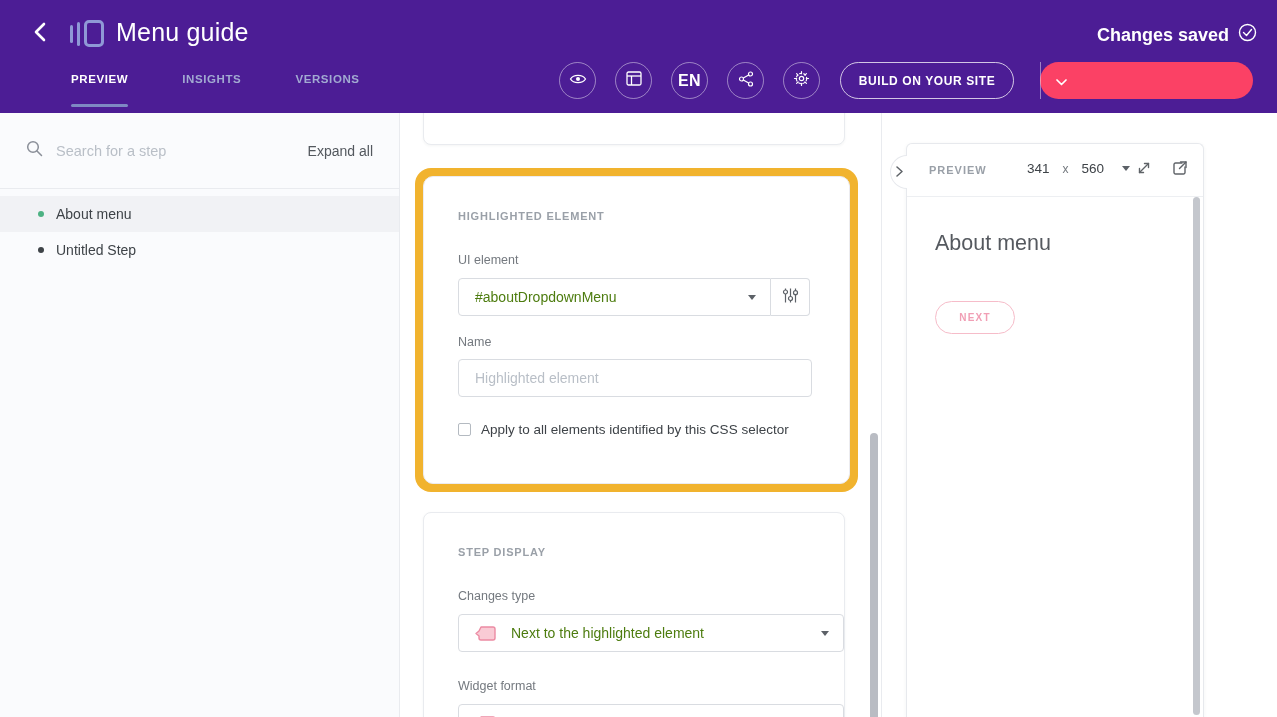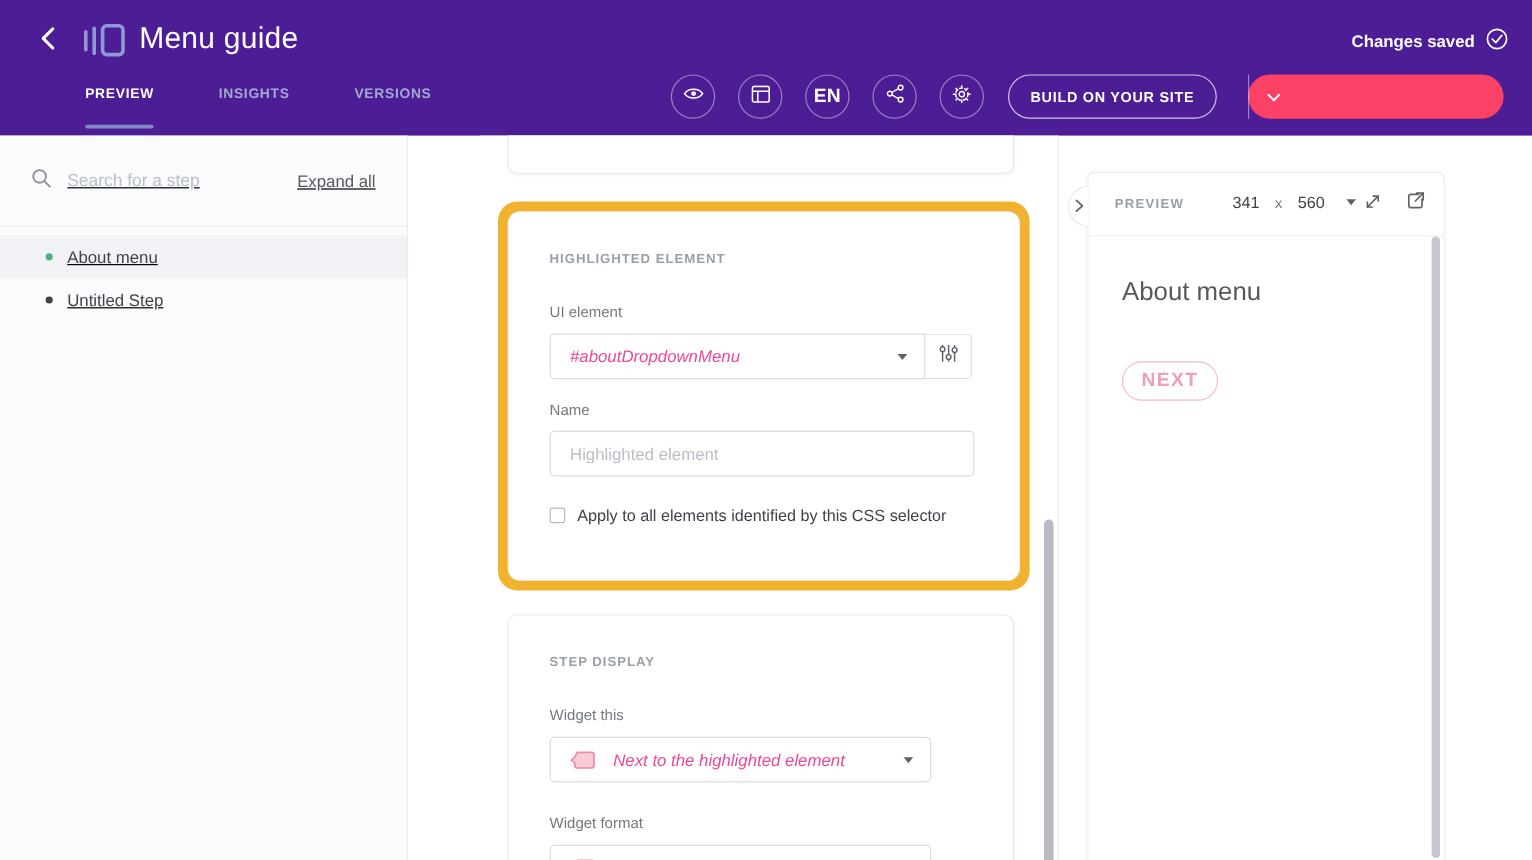--- a/index.html
+++ b/index.html
@@ -30,25 +30,25 @@
     font-size:12px; font-weight:700; letter-spacing:.6px; display:flex; align-items:center;
     justify-content:center; cursor:pointer; }
   .build-btn { width:174px; margin-left:1px; }
   .publish-wrap { position:absolute; left:1040px; top:62px; width:213px; height:37px; border-radius:19px;
     background:#fb4165; display:flex; cursor:pointer; }
   .publish-main { flex:1; display:flex; align-items:center; justify-content:center; color:#fff;
     font-size:12.5px; font-weight:700; letter-spacing:.6px; }
   .publish-caret { width:42px; border-left:1px solid rgba(255,255,255,.45); display:flex;
     align-items:center; justify-content:center; }
   .changes-saved { position:absolute; top:23px; right:20px; display:flex; align-items:center; gap:9px;
-    color:#fff; font-size:14px; font-weight:700; }
+    color:#fff; font-size:18px; font-weight:700; }
 
   
-  .sidebar { position:absolute; top:113px; left:0; width:340px; height:604px; background:#fafbfd;
-    border-right:1px solid #e9ebef;text-decoration:underline; }
+  .sidebar { position:absolute; top:113px; left:0; width:400px; height:604px; background:#fafbfd;
+    border-right:1px solid #e9ebef; }
   .search-row { height:76px; border-bottom:1px solid #e9ebef; display:flex; align-items:center;
     padding:0 26px; }
   .search-input { flex:1; border:none; outline:none; background:transparent; margin-left:13px;
     font-size:14.5px; color:#3e4348; font-family:inherit; }
   .search-input::placeholder { color:#b9bfc7; }
   .expand-all { font-size:14px; color:#53585e; cursor:pointer; white-space:nowrap; }
   .step-list { margin-top:7px; }
   .step-item { height:36px; display:flex; align-items:center; padding-left:38px; cursor:pointer; }
   .step-item.selected { background:#f1f2f5; }
   .bullet { width:6px; height:6px; border-radius:50%; }
@@ -62,36 +62,36 @@
   .top-card { position:absolute; left:23px; top:-42px; width:422px; height:74px; }
   .hl-wrap { position:absolute; left:15px; top:55px; width:443px; height:324px; background:#f1b32e;
     border-radius:16px; }
   .hl-card { position:absolute; left:8px; top:8px; right:8px; bottom:8px; background:#fff;
     border:1px solid #ececf0; border-radius:10px; padding:33px 39px 0 34px; }
   .section-title { font-size:11px; font-weight:700; letter-spacing:.8px; color:#9aa0a8; }
   .field-label { font-size:12.5px; color:#74797f; }
   .select-row { display:flex; }
   .select { height:38px; border:1px solid #d9dce1; border-radius:4px; background:#fff; display:flex;
     align-items:center; padding:0 14px 0 16px; cursor:pointer; position:relative; }
-  .select .val { font-size:14px; color:#ec4899;font-style:italic; }
+  .select .val { font-size:14px; color:#4d7c0f; }
   .caret-down { width:0; height:0; border-left:4px solid transparent; border-right:4px solid transparent;
     border-top:5px solid #5c6167; margin-left:auto; }
   .ui-select { width:315px; border-radius:4px 0 0 4px; }
   .sliders-btn { width:39px; height:38px; border:1px solid #d9dce1; border-left:none;
     border-radius:0 4px 4px 0; display:flex; align-items:center; justify-content:center; cursor:pointer;
     background:#fff; }
   .text-input { width:354px; height:38px; border:1px solid #d9dce1; border-radius:4px; padding:0 16px;
     font-size:14px; color:#3e4348; outline:none; font-family:inherit; }
   .text-input::placeholder { color:#b9bfc7; }
   .checkbox-row { display:flex; align-items:center; margin-top:25px; cursor:pointer; }
   .checkbox { width:13px; height:13px; border:1px solid #b4bac1; border-radius:2px; background:#fff; }
   .checkbox-label { margin-left:10px; font-size:13.5px; color:#3e4348; }
   .step-card { position:absolute; left:23px; top:399px; width:422px; height:300px;
     padding:33px 39px 0 34px; }
-  .wt-select { width:318px;text-align:right; }
+  .wt-select { width:386px;text-align:right; }
   .tooltip-ico { margin-right:13px; flex:0 0 auto; display:flex; }
   .main-scrollbar { position:absolute; left:470px; top:320px; width:8px; height:290px;
     background:#b9bcc3; border-radius:4px; }
 
   
   .preview-panel { position:absolute; left:906px; top:143px; width:298px; height:574px; background:#fff;
     border:1px solid #e7e9ed; border-bottom:none; border-radius:6px 6px 0 0;
     box-shadow:0 1px 4px rgba(40,50,60,.05); }
   .collapse-btn { position:absolute; left:-17px; top:11px; width:17px; height:34px; background:#fff;
     border:1px solid #e7e9ed; border-right:none; border-radius:17px 0 0 17px; cursor:pointer;
@@ -103,21 +103,21 @@
     cursor:pointer; }
   .size-num { font-size:13.5px; color:#3e4348; }
   .size-x { font-size:12px; color:#74797f; }
   .icon-btn { position:absolute; top:17px; width:18px; height:18px; cursor:pointer; display:flex;
     align-items:center; justify-content:center; }
   .expand-btn { right:50px; }
   .external-btn { right:15px; }
   .preview-content { padding:34px 0 0 28px; }
   .preview-step-title { font-size:21.5px; color:#55595f; }
   .next-btn { margin-top:45px; width:80px; height:33px; border:1px solid #f6bcc9; border-radius:17px;
-    background:#fff; color:#f19fb5; font-size:16px; font-weight:700; letter-spacing:1.2px;
+    background:#fff; color:#f19fb5; font-size:10px; font-weight:700; letter-spacing:1.2px;
     display:flex; align-items:center; justify-content:center; cursor:pointer; }
   .preview-scrollbar { position:absolute; right:3px; top:53px; width:7px; height:518px;
     background:#c4c7cd; border-radius:4px; }
 </style>
 </head>
 <body>
 
 <header class="navbar">
   <div class="back-btn">
     <span>
@@ -258,21 +258,21 @@
       <div class="checkbox-row">
         <span class="checkbox"></span>
         <span class="checkbox-label">Apply to all elements identified by this CSS selector</span>
       </div>
     </div>
   </div>
 
   <div class="card step-card">
     <div class="section-title">STEP DISPLAY</div>
 
-    <div class="field-label" style="margin-top:31px">Widget this</div>
+    <div class="field-label" style="margin-top:31px">Changes type</div>
     <div class="select wt-select" style="margin-top:11px">
       <span class="tooltip-ico">
         <svg width="23" height="21" viewBox="0 0 23 21">
             <path d="M6 4 h12 a2 2 0 0 1 2 2 v9 a2 2 0 0 1-2 2 h-12 a2 2 0 0 1-2-2 v-2 l-3-2.5 3-2.5 Z" fill="#f9cbd5" stroke="#ec8ba3" stroke-width="1.4" stroke-linejoin="round"></path>
           </svg>
       </span>
       <span class="val">Next to the highlighted element</span>
       <span class="caret-down"></span>
     </div>
 

